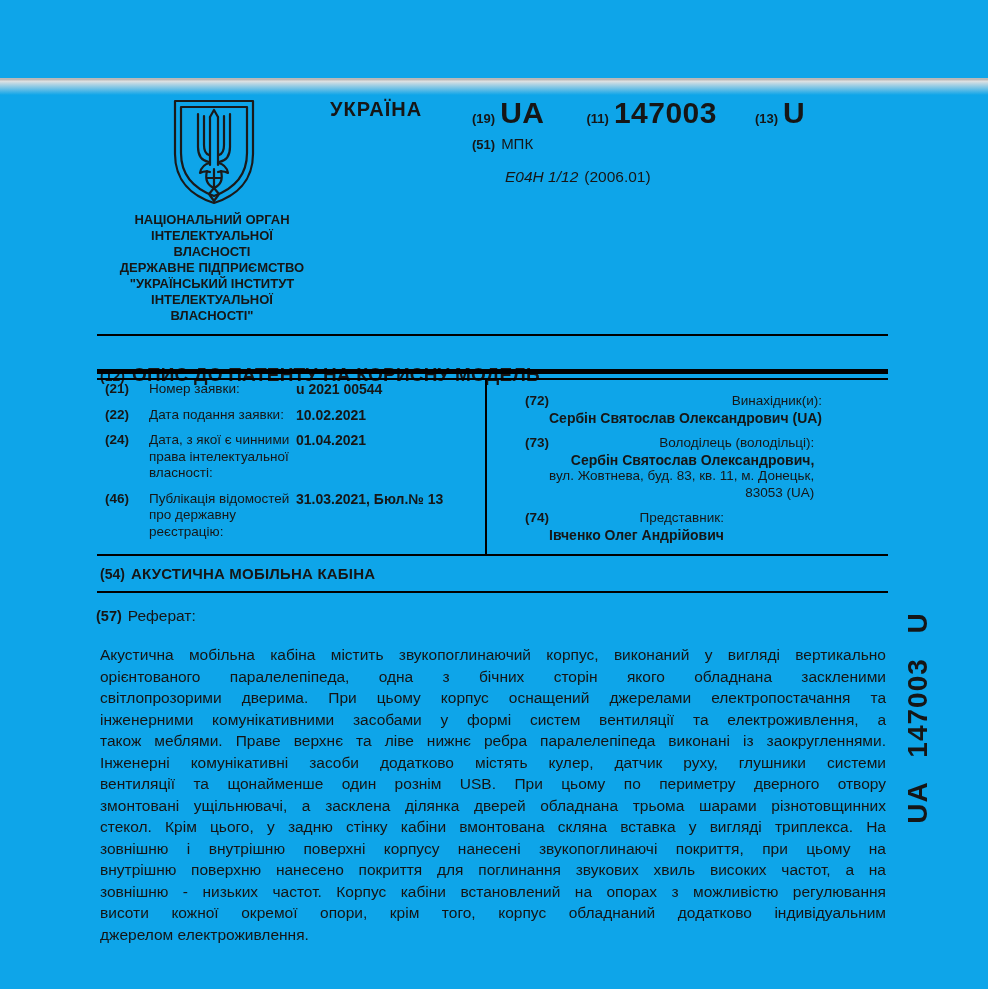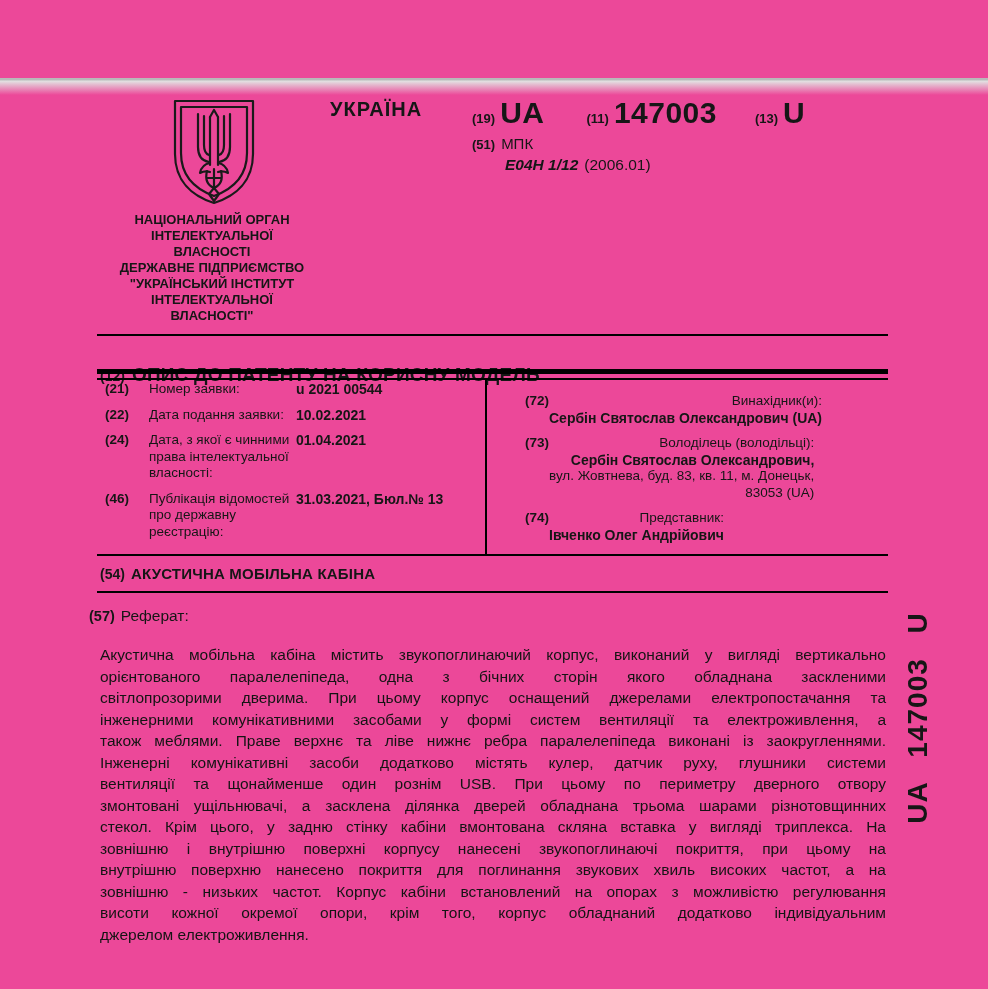--- a/index.html
+++ b/index.html
@@ -1,36 +1,36 @@
 <!DOCTYPE html>
 <html><head>
 <meta charset="utf-8">
 <style>
   * { margin:0; padding:0; box-sizing:border-box; }
   html,body { background:#ffffff; }
   body { font-family:"Liberation Sans", sans-serif; color:#161616; }
-  .page { position:relative; width:988px; height:989px; background:#ec4899; overflow:hidden; }
+  .page { position:relative; width:988px; height:989px; background:#0ea5e9; overflow:hidden; }
 
   
   .top-shadow { position:absolute; left:0; top:78px; width:988px; height:17px;
     background:linear-gradient(to bottom, #b9b9b9 0px, #b9b9b9 2px, #e2e2e2 3px, rgba(240,240,240,0) 100%); }
 
   
   .emblem { position:absolute; left:168px; top:97px; width:92px; height:112px; }
   .country { position:absolute; left:330px; top:98px; font-size:20px; font-weight:bold; letter-spacing:1px; }
 
   
   .codes-row { position:absolute; left:472px; top:96px; display:flex; align-items:baseline; }
   .code-small { font-size:13px; font-weight:bold; }
   .code-big { font-size:30px; font-weight:bold; letter-spacing:0.5px; }
   .gap1 { width:5px; } .gap2 { width:42px; } .gap3 { width:38px; }
   .ipc-row { position:absolute; left:472px; top:135px; display:flex; align-items:baseline; }
   .ipc-label { font-size:15px; font-weight:normal; margin-left:6px; }
   .ipc-class-row { position:absolute; left:505px; top:156px; display:flex; align-items:baseline; font-size:15.5px; }
-  .ipc-class { font-weight:bold; font-style:italic; }
+  .ipc-class { font-weight:normal; font-style:italic;margin-top:12px; }
   .ipc-version { margin-left:6px; }
 
   
   .institution { position:absolute; left:96px; top:212px; width:232px; text-align:center;
     font-size:13px; font-weight:bold; line-height:16px; }
 
   
   .rule { position:absolute; background:#000; }
   .rule-top   { left:97px; top:334px; width:791px; height:2px; }
   .rule-thick { left:97px; top:369px; width:791px; height:5px; }
@@ -54,21 +54,21 @@
   .blabel { width:143px; flex:none; }
   .bvalue { font-weight:bold; font-size:14px; padding-left:4px; }
   .bright-body .bname { font-weight:bold; font-size:14px; }
 
   
   .title54 { position:absolute; left:100px; top:565px; display:flex; align-items:baseline; }
   .title54 .num { font-size:14px; font-weight:bold; }
   .title54 .text { font-size:15px; font-weight:bold; margin-left:6px; letter-spacing:0.2px; }
 
   
-  .abstract-head { position:absolute; left:89px; top:607px; display:flex; align-items:baseline; }
+  .abstract-head { position:absolute; left:96px; top:607px; display:flex; align-items:baseline; }
   .abstract-head .num { font-size:14.5px; font-weight:bold; }
   .abstract-head .label { font-size:15.5px; margin-left:6px; }
   .abstract { position:absolute; left:100px; top:636px; width:786px; font-size:15.5px; line-height:21.5px; color:#141414;margin-top:8px; }
   .jline { text-align:justify; text-align-last:justify; }
   .jlast { text-align:left; }
 
   
   .side-code { position:absolute; left:797px; top:703px; width:240px; height:30px;
     transform:rotate(-90deg); transform-origin:50% 50%;
     font-size:28px; font-weight:bold; letter-spacing:1px; word-spacing:16px;

